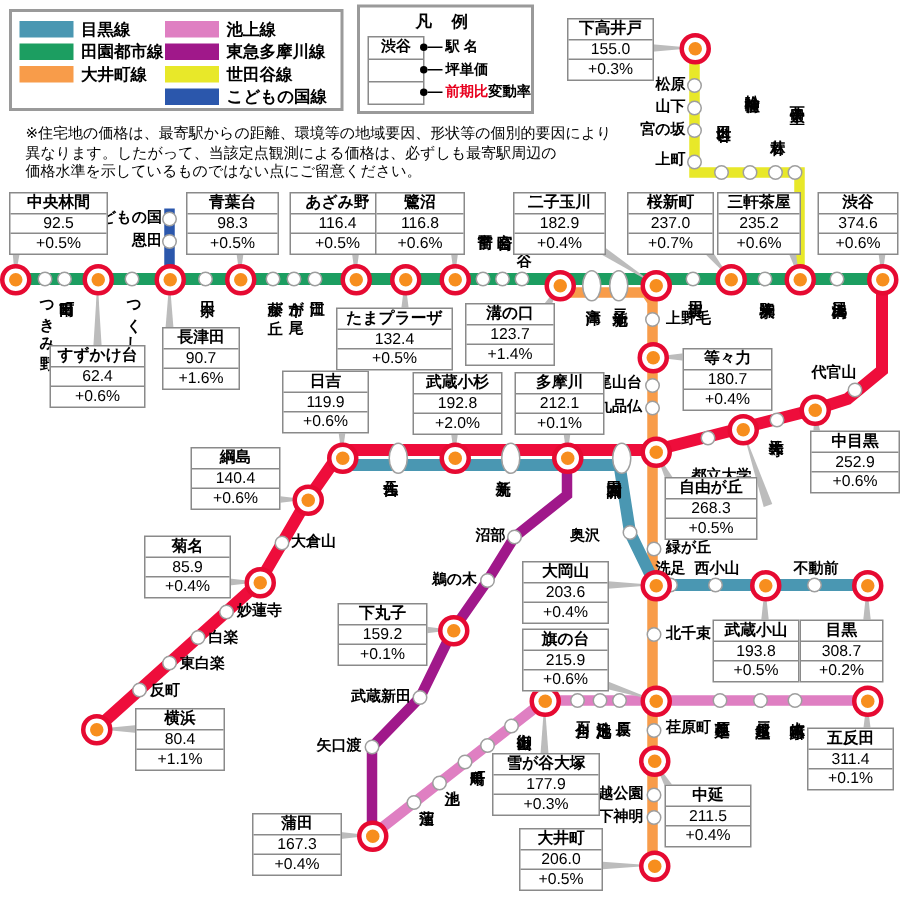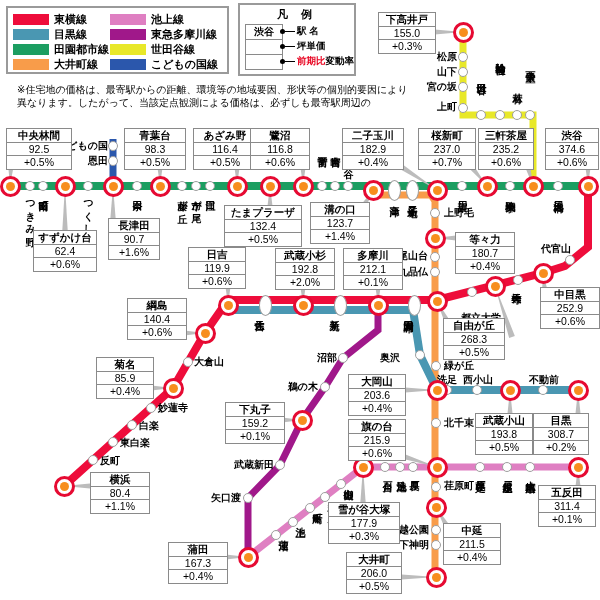--- a/index.html
+++ b/index.html
@@ -51,24 +51,20 @@
   .pbox .bv{border-bottom:1px solid #8a8a8a;}
 </style>
 </head>
 <body>
 
 <div class="stage">
 
   <div class="legend" id="legend-box">
       <div class="lcol">
         <div class="litem">
-          <span class="lsw" style="background: rgb(238, 13, 59);"></span>
-          <span class="llb">東横線</span>
-        </div>
-        <div class="litem">
           <span class="lsw" style="background: rgb(74, 151, 178);"></span>
           <span class="llb">目黒線</span>
         </div>
         <div class="litem">
           <span class="lsw" style="background: rgb(28, 158, 97);"></span>
           <span class="llb">田園都市線</span>
         </div>
         <div class="litem">
           <span class="lsw" style="background: rgb(248, 156, 74);"></span>
           <span class="llb">大井町線</span>
@@ -118,20 +114,21 @@
             <span class="sp-line"></span>
           <span class="sp-txt"><span class="red">前期比</span><span>変動率</span></span>
         </div>
       </div>
     </div>
   </div>
 
   <div class="note">
     <div>※住宅地の価格は、最寄駅からの距離、環境等の地域要因、形状等の個別的要因により</div>
     <div>異なります。したがって、当該定点観測による価格は、必ずしも最寄駅周辺の</div>
+    <div>価格水準を示しているものではない点にご留意ください。</div>
   </div>
 
   <svg id="rail-svg" width="600" height="600">
       <polyline points="463,30 463,115 533,115 533,186" stroke="#e8e829" stroke-width="7" fill="none"></polyline>
       <polyline points="113,139 113,186" stroke="#2b57ac" stroke-width="7" fill="none"></polyline>
       <polyline points="373,195 431,195 435,201 435,577" stroke="#f89c4a" stroke-width="7" fill="none"></polyline>
       <polyline points="228,310 413,310 420,355 437,390 578,390" stroke="#4a97b2" stroke-width="8" fill="none"></polyline>
       <polyline points="378,305 378,330 343,358 325,387 302,420 280,465 248,498 248,557" stroke="#a0188a" stroke-width="7" fill="none"></polyline>
       <polyline points="248,557 363,467 578,467" stroke="#df7fc2" stroke-width="7" fill="none"></polyline>
       <polyline points="8,186 588,186" stroke="#1c9e61" stroke-width="8" fill="none"></polyline>

